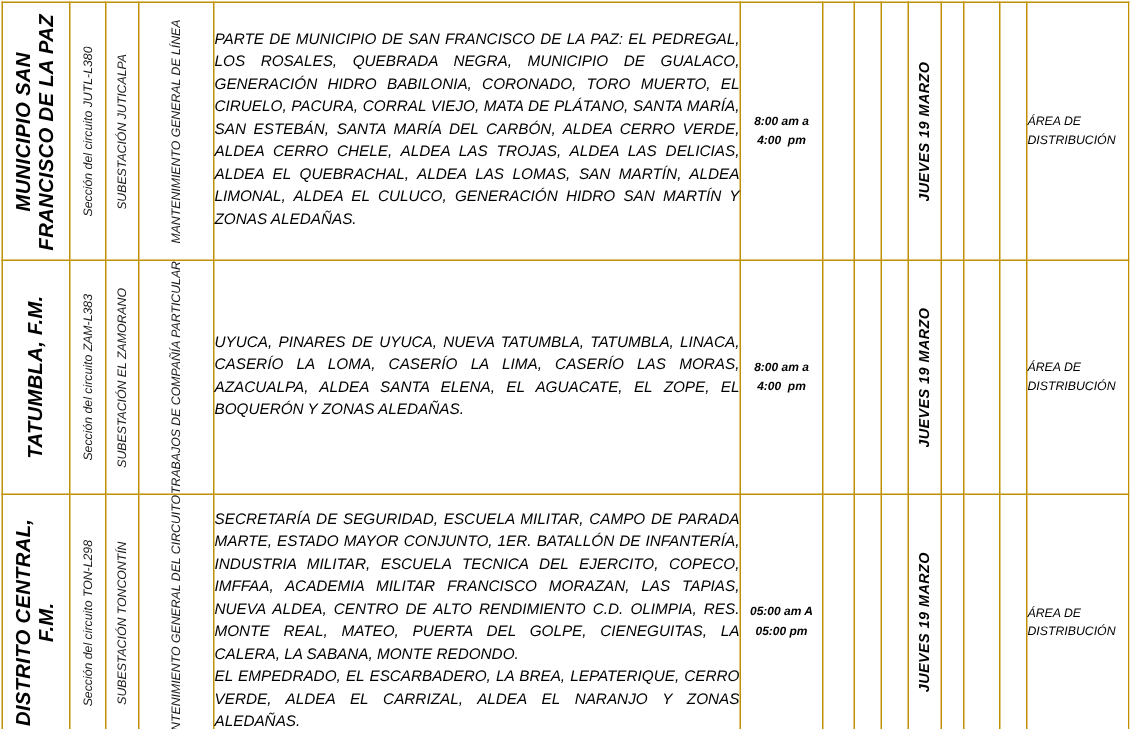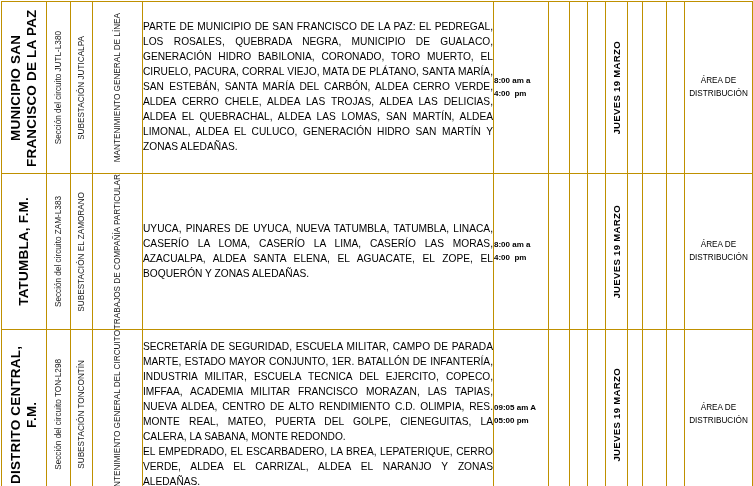--- a/index.html
+++ b/index.html
@@ -25,20 +25,21 @@
     width: 751px;
     margin-left: 1px;
     margin-top: 1px;
   }
   table.outage-table td {
     border: 1px solid #bf9000;
     padding: 0;
     vertical-align: middle;
     background: #ffffff;
     box-sizing: border-box;
+    font-style: italic;
   }
   
   .c-muni, .c-circuit, .c-subst, .c-work {
     background: #fbe0d1;
   }
   .rot-wrap {
     display: flex;
     align-items: center;
     justify-content: center;
     height: 100%;
@@ -86,20 +87,21 @@
     vertical-align: middle;
   }
   .c-desc p {
     margin: 0;
   }
   .c-desc p + p {
     margin-top: 0px;
   }
   
   .c-time {
+    text-align: center;
     font-size: 8px;
     font-weight: bold;
     line-height: 1.6;
     color: #000000;
     padding: 0 1px;
   }
   .c-time .t-line {
     white-space: pre;
   }
   
@@ -112,21 +114,21 @@
     padding: 0;
   }
   .c-day .rot {
     font-size: 9.6px;
     font-weight: bold;
     color: #000000;
     letter-spacing: 0.3px;
   }
   
   .c-area {
-    text-align: center;
+    text-align: left;
     font-size: 8.2px;
     line-height: 1.5;
     color: #000000;
     padding: 0 4px;
   }
   .c-area .a-line {
     display: block;
   }
 </style>
 </head>
@@ -261,21 +263,21 @@
         <td class="c-work">
           <div class="rot-wrap">
               <div class="rot">MANTENIMIENTO GENERAL DEL CIRCUITO</div>
             </div>
         </td>
         <td class="c-desc">
           <p>SECRETARÍA DE SEGURIDAD, ESCUELA MILITAR, CAMPO DE PARADA MARTE, ESTADO MAYOR CONJUNTO, 1ER. BATALLÓN DE INFANTERÍA, INDUSTRIA MILITAR, ESCUELA TECNICA DEL EJERCITO, COPECO, IMFFAA, ACADEMIA MILITAR FRANCISCO MORAZAN, LAS TAPIAS, NUEVA ALDEA, CENTRO DE ALTO RENDIMIENTO C.D. OLIMPIA, RES. MONTE REAL, MATEO, PUERTA DEL GOLPE, CIENEGUITAS, LA CALERA, LA SABANA, MONTE REDONDO.</p>
           <p>EL EMPEDRADO, EL ESCARBADERO, LA BREA, LEPATERIQUE, CERRO VERDE, ALDEA EL CARRIZAL, ALDEA EL NARANJO Y ZONAS ALEDAÑAS.</p>
         </td>
         <td class="c-time">
-          <div class="t-line">09:05 am A</div>
+          <div class="t-line">05:00 am A</div>
           <div class="t-line">05:00 pm</div>
         </td>
         <td class="c-narrow"></td>
         <td class="c-narrow"></td>
         <td class="c-narrow"></td>
         <td class="c-day">
           <div class="rot-wrap">
               <div class="rot">JUEVES 19 MARZO</div>
             </div>
         </td>

